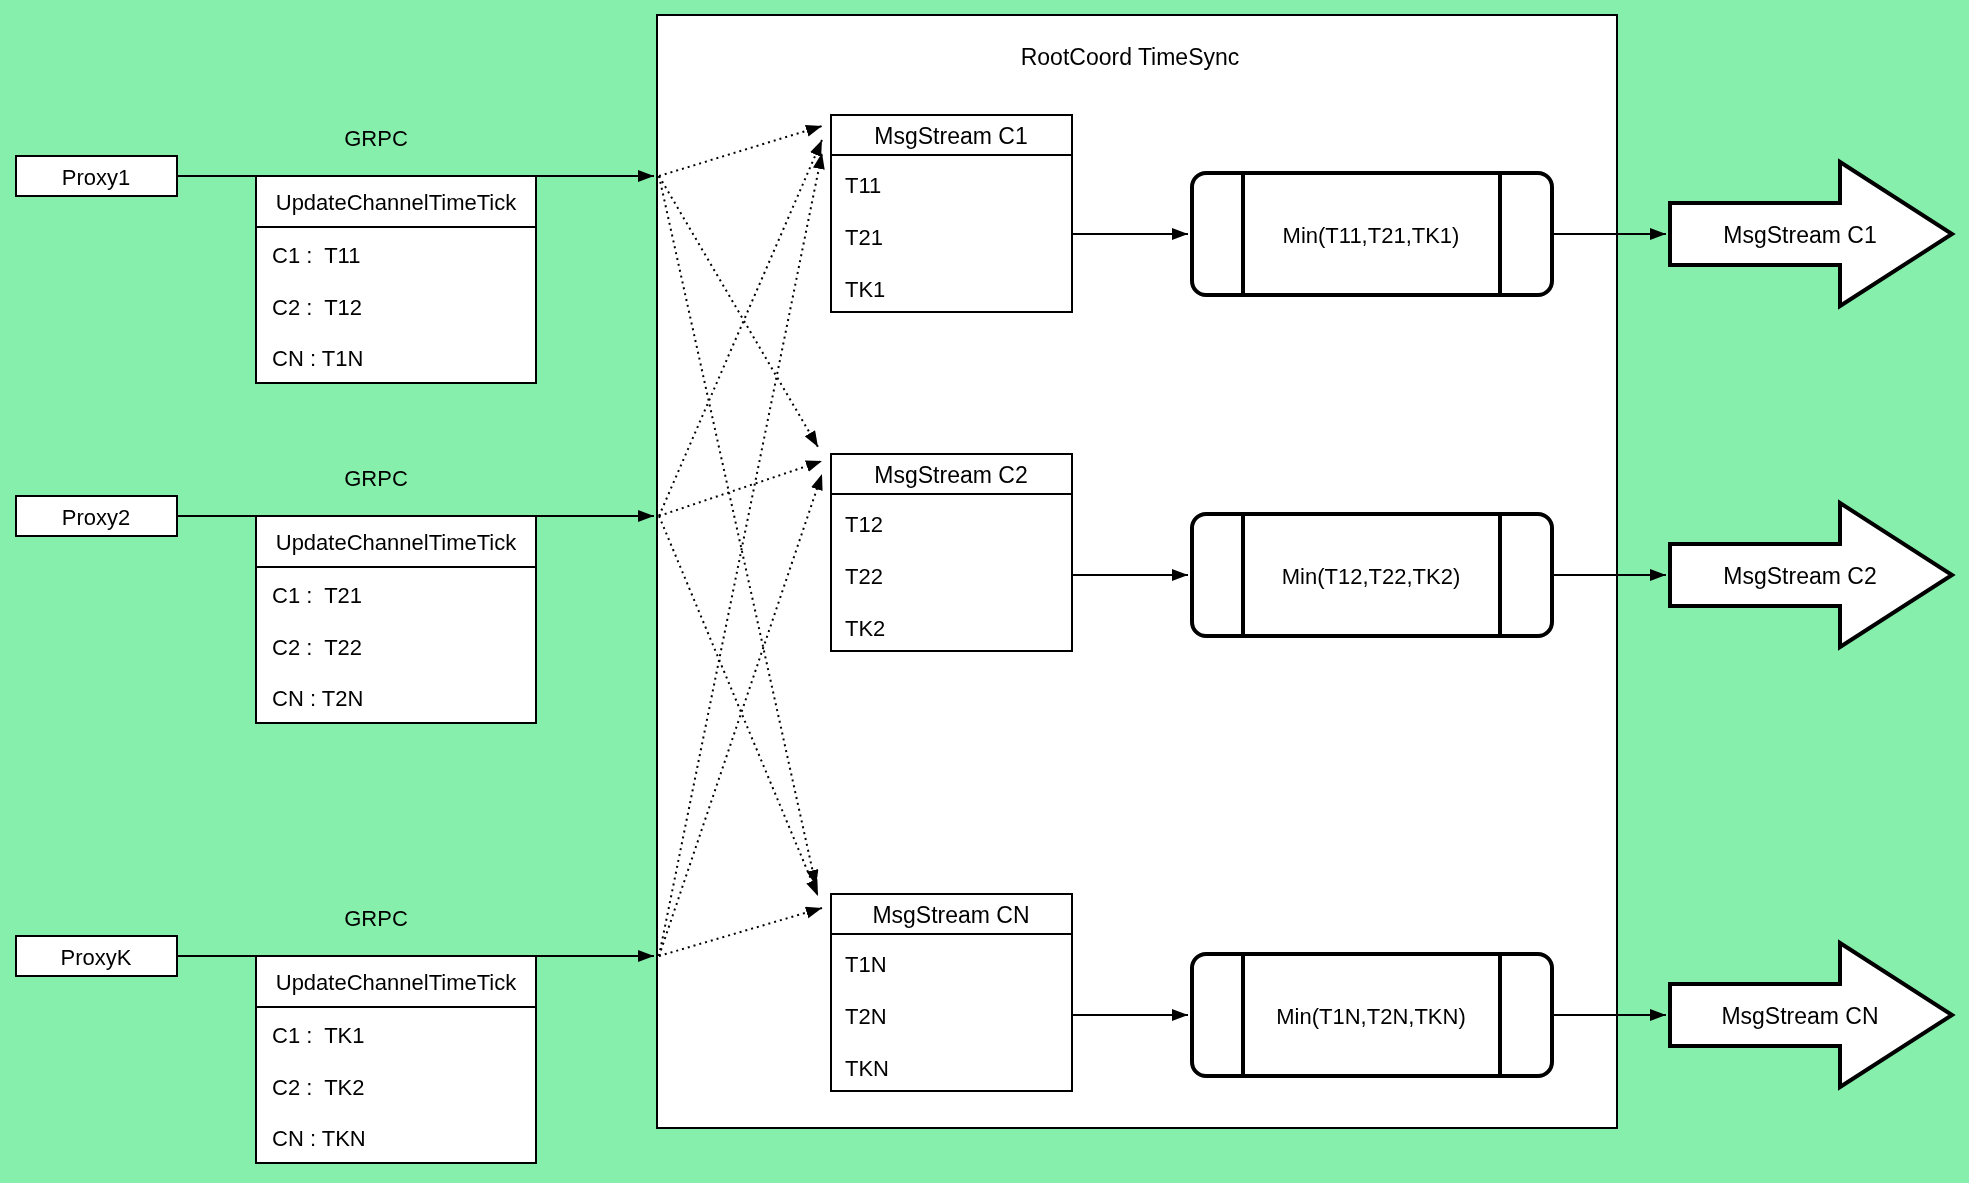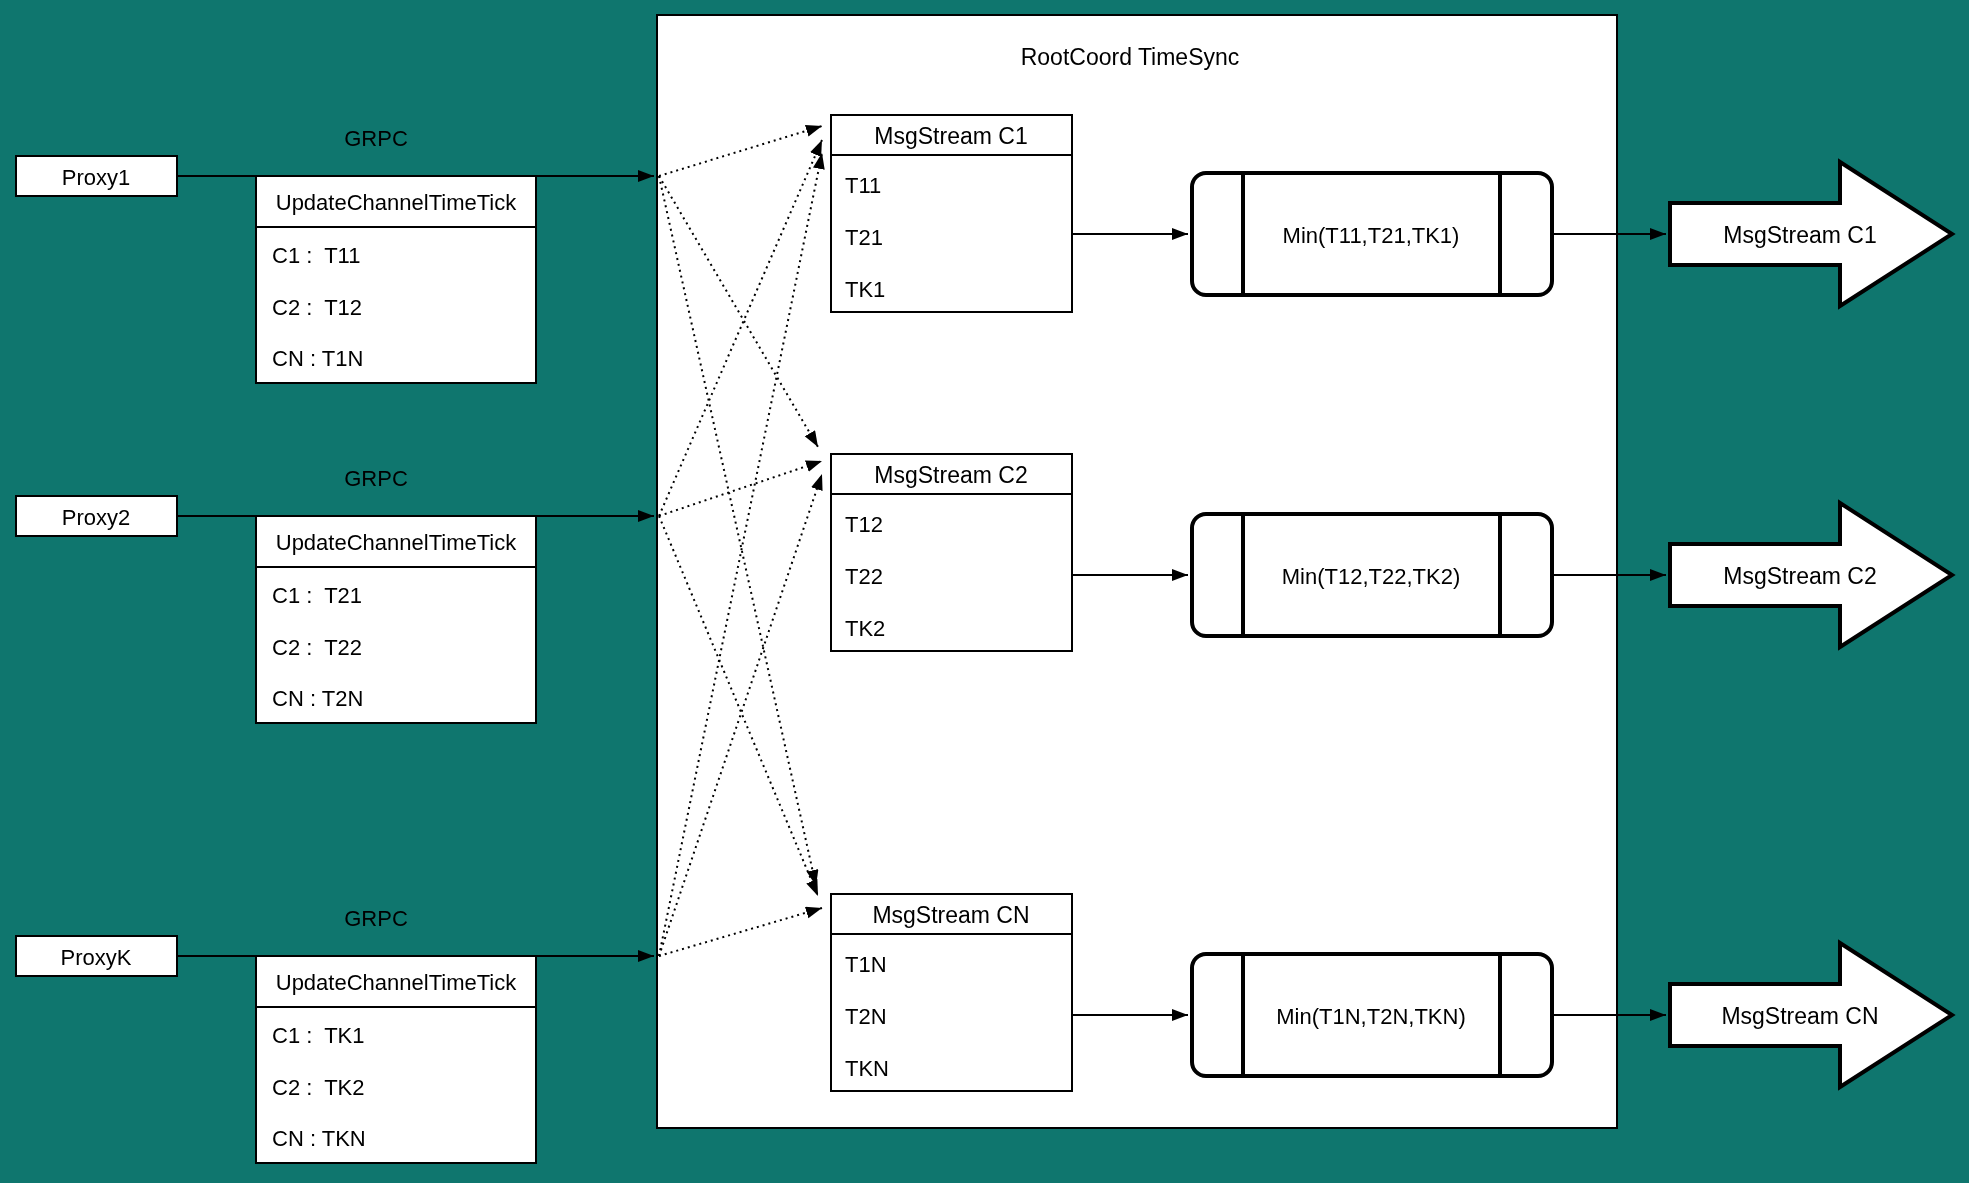--- a/index.html
+++ b/index.html
@@ -3,21 +3,21 @@
 <meta charset="utf-8">
 <style>
   html, body {
     margin: 0;
     padding: 0;
     background: #ffffff;
   }
   .canvas-wrap {
     width: 1969px;
     height: 1183px;
-    background: #0f766e;
+    background: #86efac;
   }
   svg {
     display: block;
     font-family: "Liberation Sans", sans-serif;
   }
   .t {
     font-family: "Liberation Sans", sans-serif;
     font-size: 22px;
     fill: #000000;
     white-space: pre;

